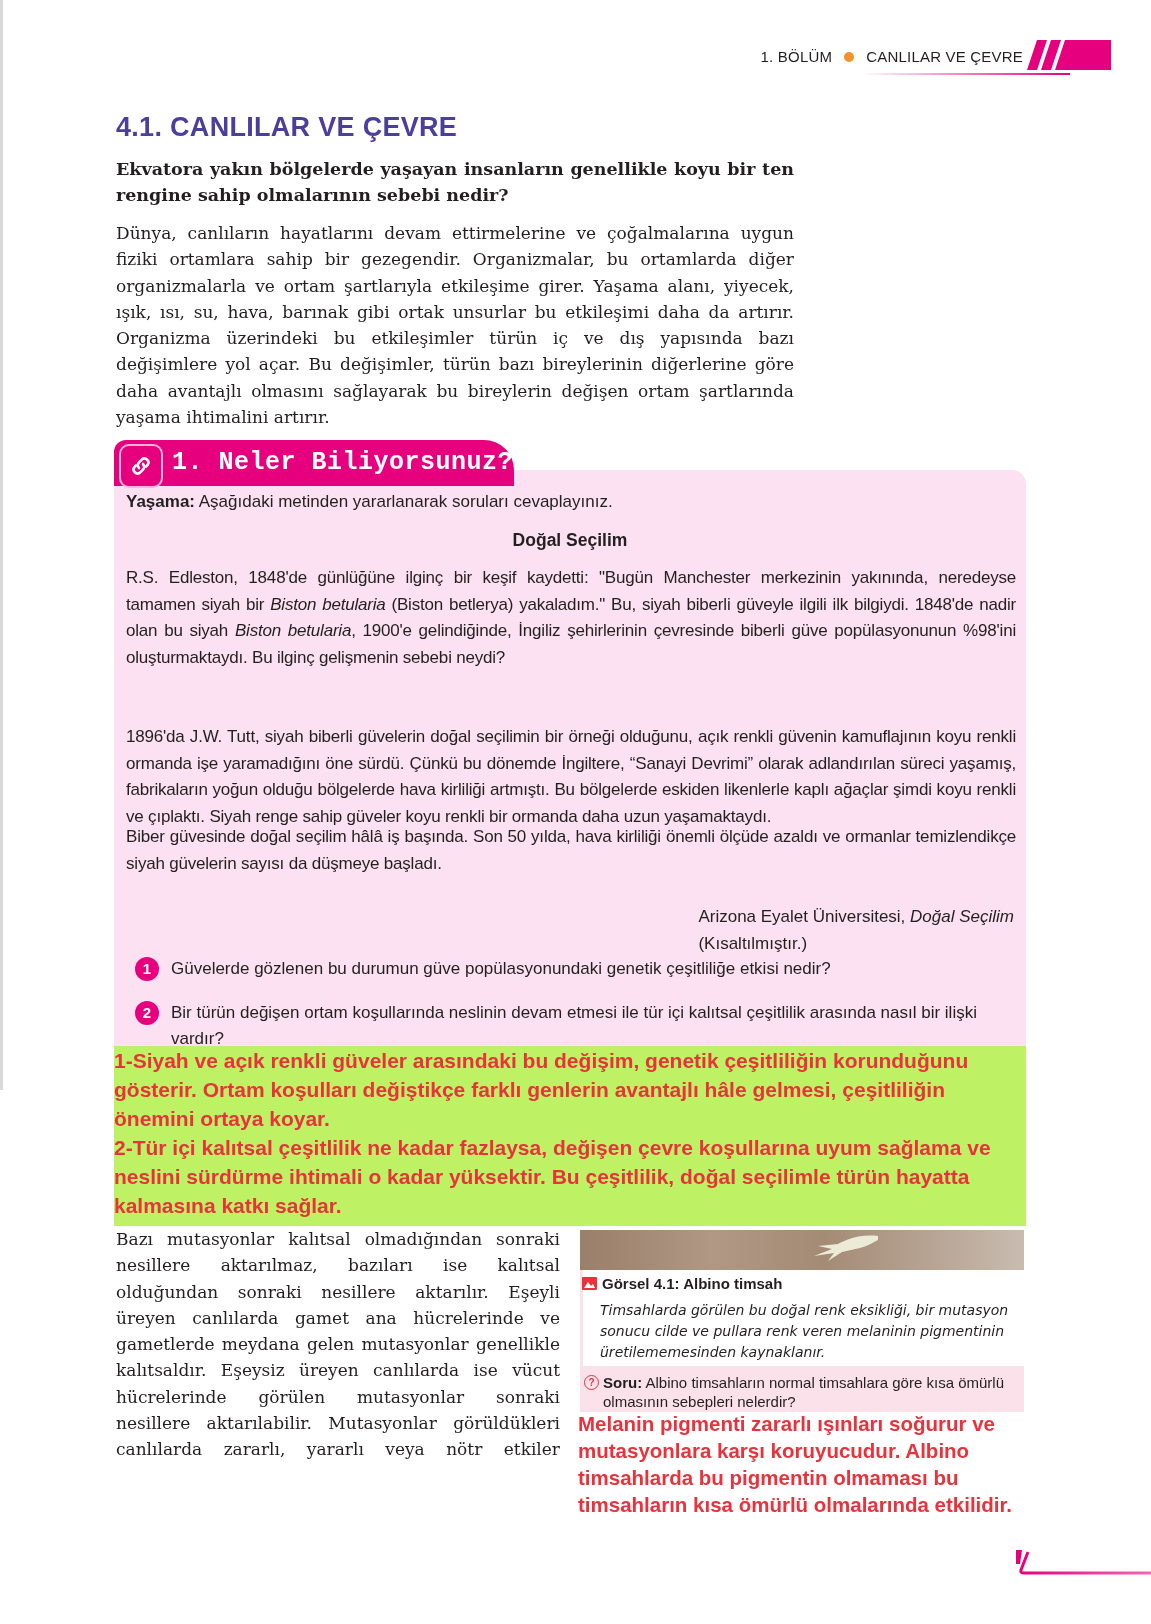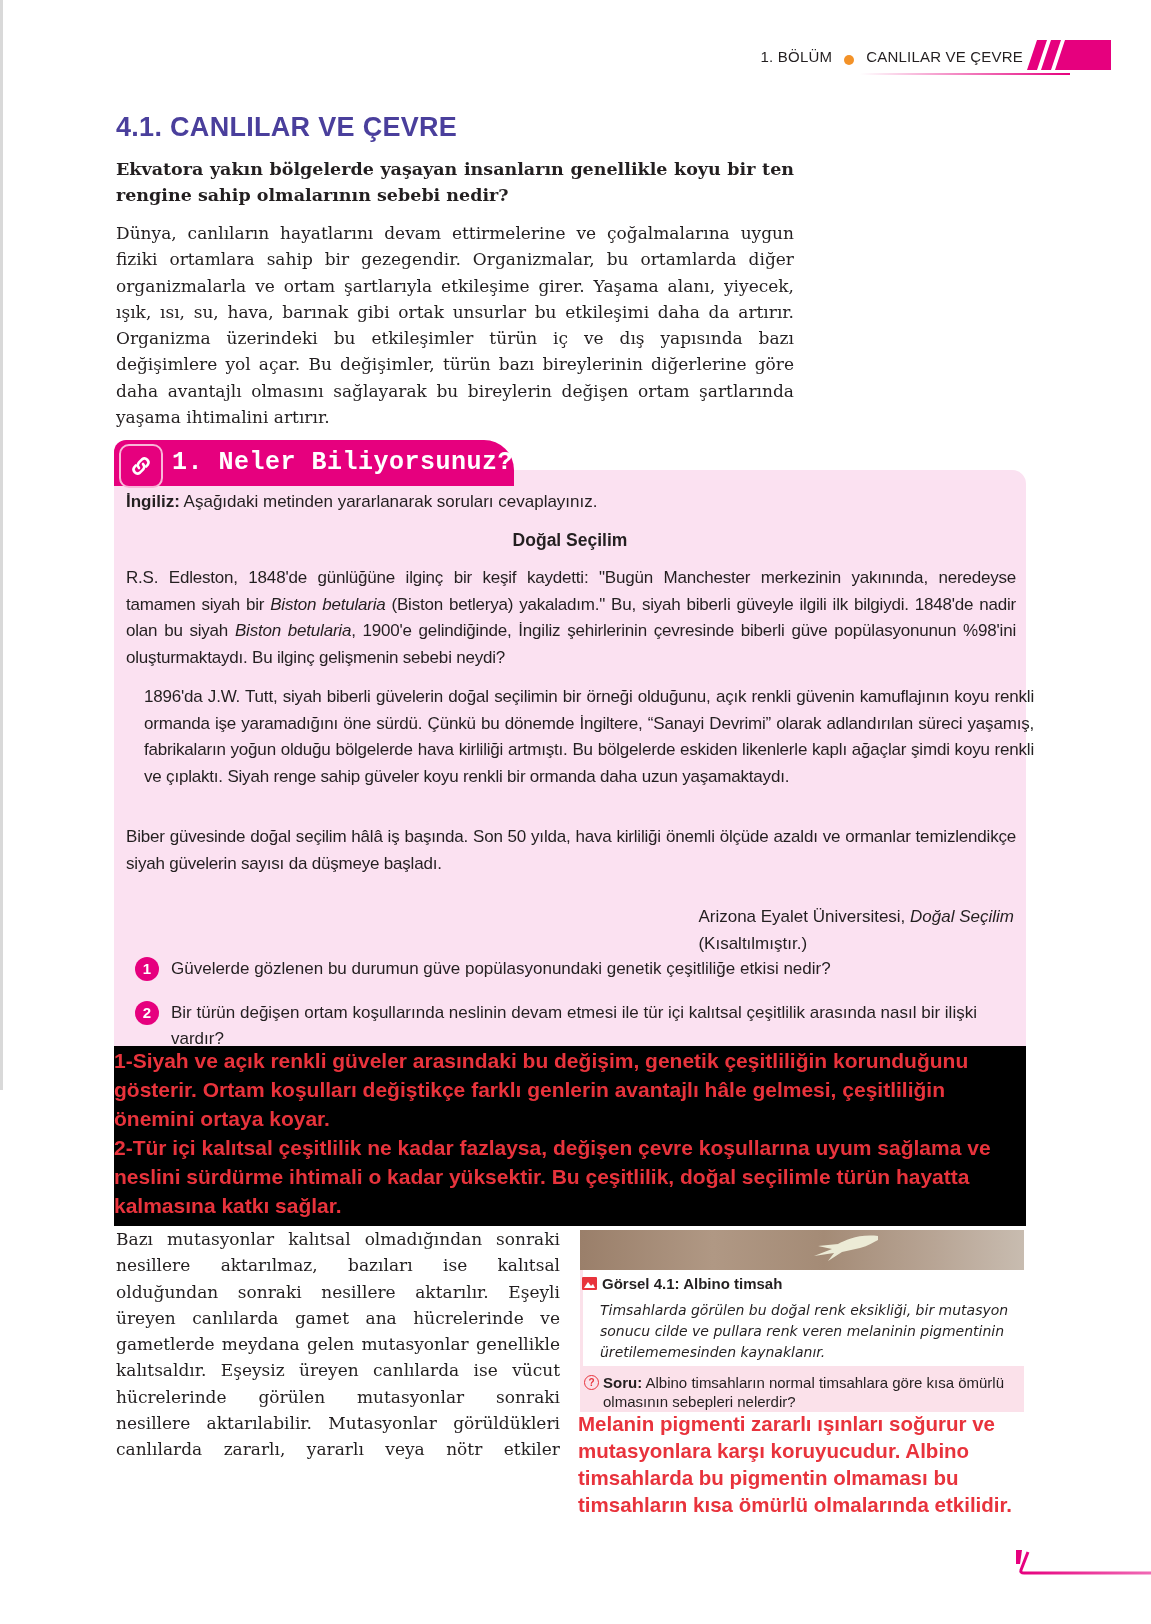--- a/index.html
+++ b/index.html
@@ -1,47 +1,47 @@
 <!DOCTYPE html>
 <html><head>
 <meta charset="utf-8">
 <style>
   html, body { margin:0; padding:0; }
   body { width:1151px; height:1624px; background:#ffffff; position:relative; overflow:hidden; font-family:"DejaVu Serif", serif; color:#231f20; }
   .left-edge { position:absolute; left:0; top:0; width:3px; height:1090px; background:#d9d9d9; }
   
-  .chapter { position:absolute; top:48px; right:128px; font-family:"Liberation Sans", sans-serif; font-size:15px; color:#231f20; display:flex; align-items:flex-end; letter-spacing:0.2px; }
+  .chapter { position:absolute; top:48px; right:128px; font-family:"Liberation Sans", sans-serif; font-size:15px; color:#231f20; display:flex; align-items:center; letter-spacing:0.2px; }
   .chapter .dot { width:10px; height:10px; border-radius:50%; background:#f39228; display:inline-block; margin:0 12px; }
   .header-bar { position:absolute; top:40px; right:40px; width:86px; height:30px; }
   .header-line { position:absolute; top:73px; left:860px; width:210px; height:2px; background:linear-gradient(90deg, rgba(230,0,126,0), #e6007e); }
 
   .section-title { position:absolute; left:116px; top:112px; font-family:"Liberation Sans", sans-serif; font-weight:bold; font-size:27px; color:#4a3f9c; letter-spacing:0.3px; }
   .question { position:absolute; left:116px; top:156px; width:678px; font-family:"DejaVu Serif", serif; font-weight:bold; font-size:17.5px; line-height:26px; text-align:justify; }
   .intro { position:absolute; left:116px; top:220px; width:678px; font-family:"DejaVu Serif", serif; font-size:17px; line-height:26.3px; text-align:justify; color:#231f20; }
 
   
   .pink-box { position:absolute; left:114px; top:470px; width:912px; height:580px; background:#fbe1f1; border-radius:0 14px 0 0; }
   .tab { position:absolute; left:114px; top:440px; width:400px; height:46px; background:#e6007e; border-radius:12px 30px 0 0; }
   .tab-icon { position:absolute; left:119px; top:444px; width:40px; height:40px; border:2px solid #f8b6d8; border-radius:10px; background:#e6007e; display:flex; align-items:center; justify-content:center; }
   .tab-title { position:absolute; left:172px; top:448px; font-family:Liberation Mono, monospace; font-weight:bold; font-size:25px; color:#ffffff; letter-spacing:0.5px; }
   .directive { position:absolute; left:126px; top:492px; font-family:"Liberation Sans", sans-serif; font-size:17px; color:#231f20; }
   .directive b { font-weight:bold; }
   .reading-title { position:absolute; left:114px; top:530px; width:912px; text-align:center; font-family:"Liberation Sans", sans-serif; font-weight:bold; font-size:17.5px; }
   .reading { position:absolute; left:126px; width:890px; font-family:"Liberation Sans", sans-serif; font-size:17px; line-height:26.5px; text-align:justify; color:#231f20; letter-spacing:-0.2px; }
   .p1 { top:565px; }
-  .p2 { top:684px;margin-left:18px; }
+  .p2 { top:724px; }
   .p3 { top:824px; }
   .source { position:absolute; right:137px; top:888px; text-align:left; font-family:"Liberation Sans", sans-serif; font-size:17px; line-height:26.5px;margin-top:16px; }
   .q-item { position:absolute; left:135px; width:880px; font-family:"Liberation Sans", sans-serif; font-size:17px; line-height:26px; display:flex; }
   .q-num { flex:0 0 auto; width:24px; height:24px; border-radius:50%; background:#e6007e; color:#fff; font-weight:bold; font-size:15px; display:flex; align-items:center; justify-content:center; margin-right:12px; margin-top:1px; }
   .q1 { top:956px; }
   .q2 { top:1000px; }
 
   
-  .answer-main { position:absolute; left:114px; top:1046px; width:912px; background:#000000; font-family:"Liberation Sans", sans-serif; font-weight:bold; font-size:21px; line-height:29px; color:#e8333c; padding:0; height:180px; }
+  .answer-main { position:absolute; left:114px; top:1046px; width:912px; background:#bef264; font-family:"Liberation Sans", sans-serif; font-weight:bold; font-size:21px; line-height:29px; color:#e8333c; padding:0; height:180px; }
   .answer-main p { margin:0; }
 
   
   .mut-text { position:absolute; left:116px; top:1226px; width:444px; font-family:"DejaVu Serif", serif; font-size:17px; line-height:26.3px; text-align:justify; color:#231f20; height:236px; overflow:hidden; }
 
   
   .photo { position:absolute; left:580px; top:1230px; width:444px; height:40px; background:linear-gradient(90deg,#9a7f6a 0%,#b09884 30%,#a48b76 55%,#b8a595 80%,#c8bcb0 100%); }
   .foot { position:absolute; left:808px; top:1232px; width:70px; height:30px; }
   .caption-box { position:absolute; left:580px; top:1270px; width:444px; height:96px; background:#ffffff; border-left:3px solid #fbe1ea; }
   .cap-title { position:absolute; left:582px; top:1275px; font-family:"Liberation Sans", sans-serif; font-weight:bold; font-size:15px; color:#231f20; display:flex; align-items:center;justify-content:space-between; }
@@ -79,21 +79,21 @@
 <div class="tab"></div>
 <div class="tab-icon">
   <svg width="24" height="24" viewBox="0 0 24 24">
     <path d="M10 14 a4 4 0 0 1 0-5.6 l3-3 a4 4 0 0 1 5.6 5.6 l-1.5 1.5" stroke="#fff" stroke-width="2.6" fill="none" stroke-linecap="round"></path>
     <path d="M14 10 a4 4 0 0 1 0 5.6 l-3 3 a4 4 0 0 1-5.6-5.6 l1.5-1.5" stroke="#fff" stroke-width="2.6" fill="none" stroke-linecap="round"></path>
   </svg>
 </div>
 <div class="tab-title">1. Neler Biliyorsunuz?</div>
 
 <div class="directive">
-  <b>İngiliz:</b><span> Aşağıdaki metinden yararlanarak soruları cevaplayınız.</span>
+  <b>Yaşama:</b><span> Aşağıdaki metinden yararlanarak soruları cevaplayınız.</span>
 </div>
 <div class="reading-title">Doğal Seçilim</div>
 
 <div class="reading p1"><span>R.S. Edleston, 1848'de günlüğüne ilginç bir keşif kaydetti: "Bugün Manchester merkezinin yakınında, neredeyse tamamen siyah bir </span><i>Biston betularia</i><span> (Biston betlerya) yakaladım." Bu, siyah biberli güveyle ilgili ilk bilgiydi. 1848'de nadir olan bu siyah </span><i>Biston betularia</i><span>, 1900'e gelindiğinde, İngiliz şehirlerinin çevresinde biberli güve popülasyonunun %98'ini oluşturmaktaydı. Bu ilginç gelişmenin sebebi neydi?</span></div>
 <div class="reading p2">1896'da J.W. Tutt, siyah biberli güvelerin doğal seçilimin bir örneği olduğunu, açık renkli güvenin kamuflajının koyu renkli ormanda işe yaramadığını öne sürdü. Çünkü bu dönemde İngiltere, “Sanayi Devrimi” olarak adlandırılan süreci yaşamış, fabrikaların yoğun olduğu bölgelerde hava kirliliği artmıştı. Bu bölgelerde eskiden likenlerle kaplı ağaçlar şimdi koyu renkli ve çıplaktı. Siyah renge sahip güveler koyu renkli bir ormanda daha uzun yaşamaktaydı.</div>
 <div class="reading p3">Biber güvesinde doğal seçilim hâlâ iş başında. Son 50 yılda, hava kirliliği önemli ölçüde azaldı ve ormanlar temizlendikçe siyah güvelerin sayısı da düşmeye başladı.</div>
 
 <div class="source">
   <div><span>Arizona Eyalet Üniversitesi, </span><i>Doğal Seçilim</i></div>
   <div>(Kısaltılmıştır.)</div>

